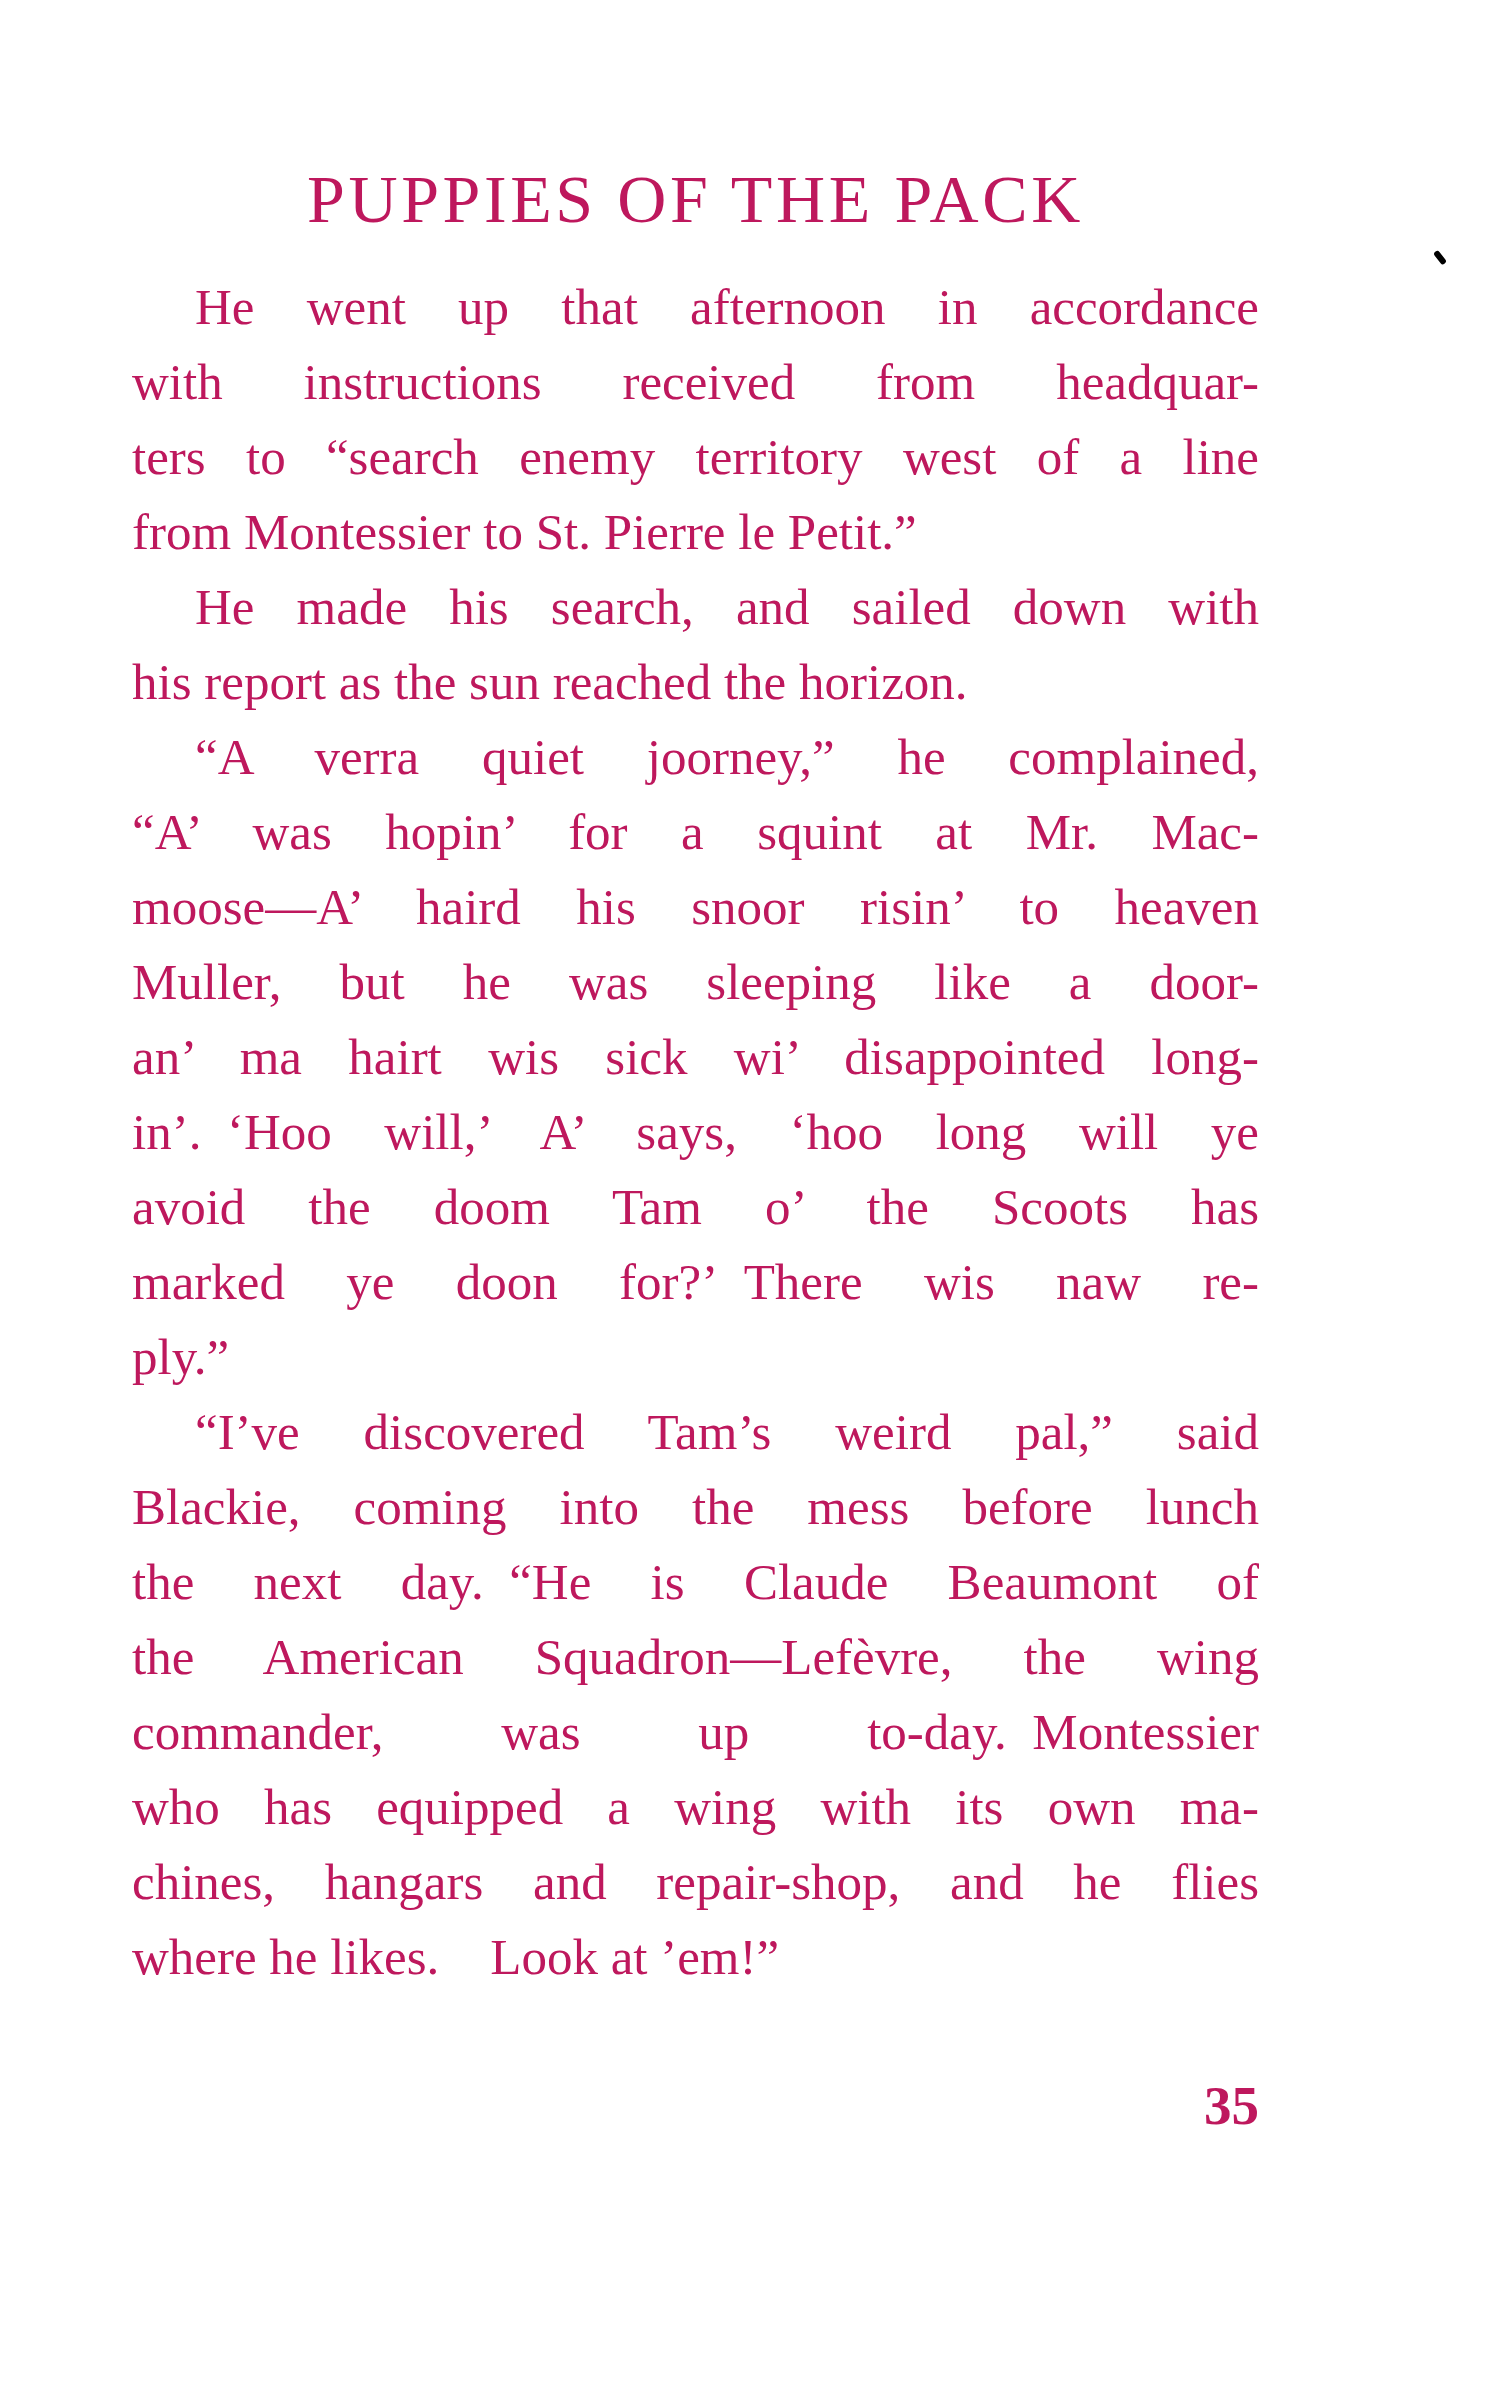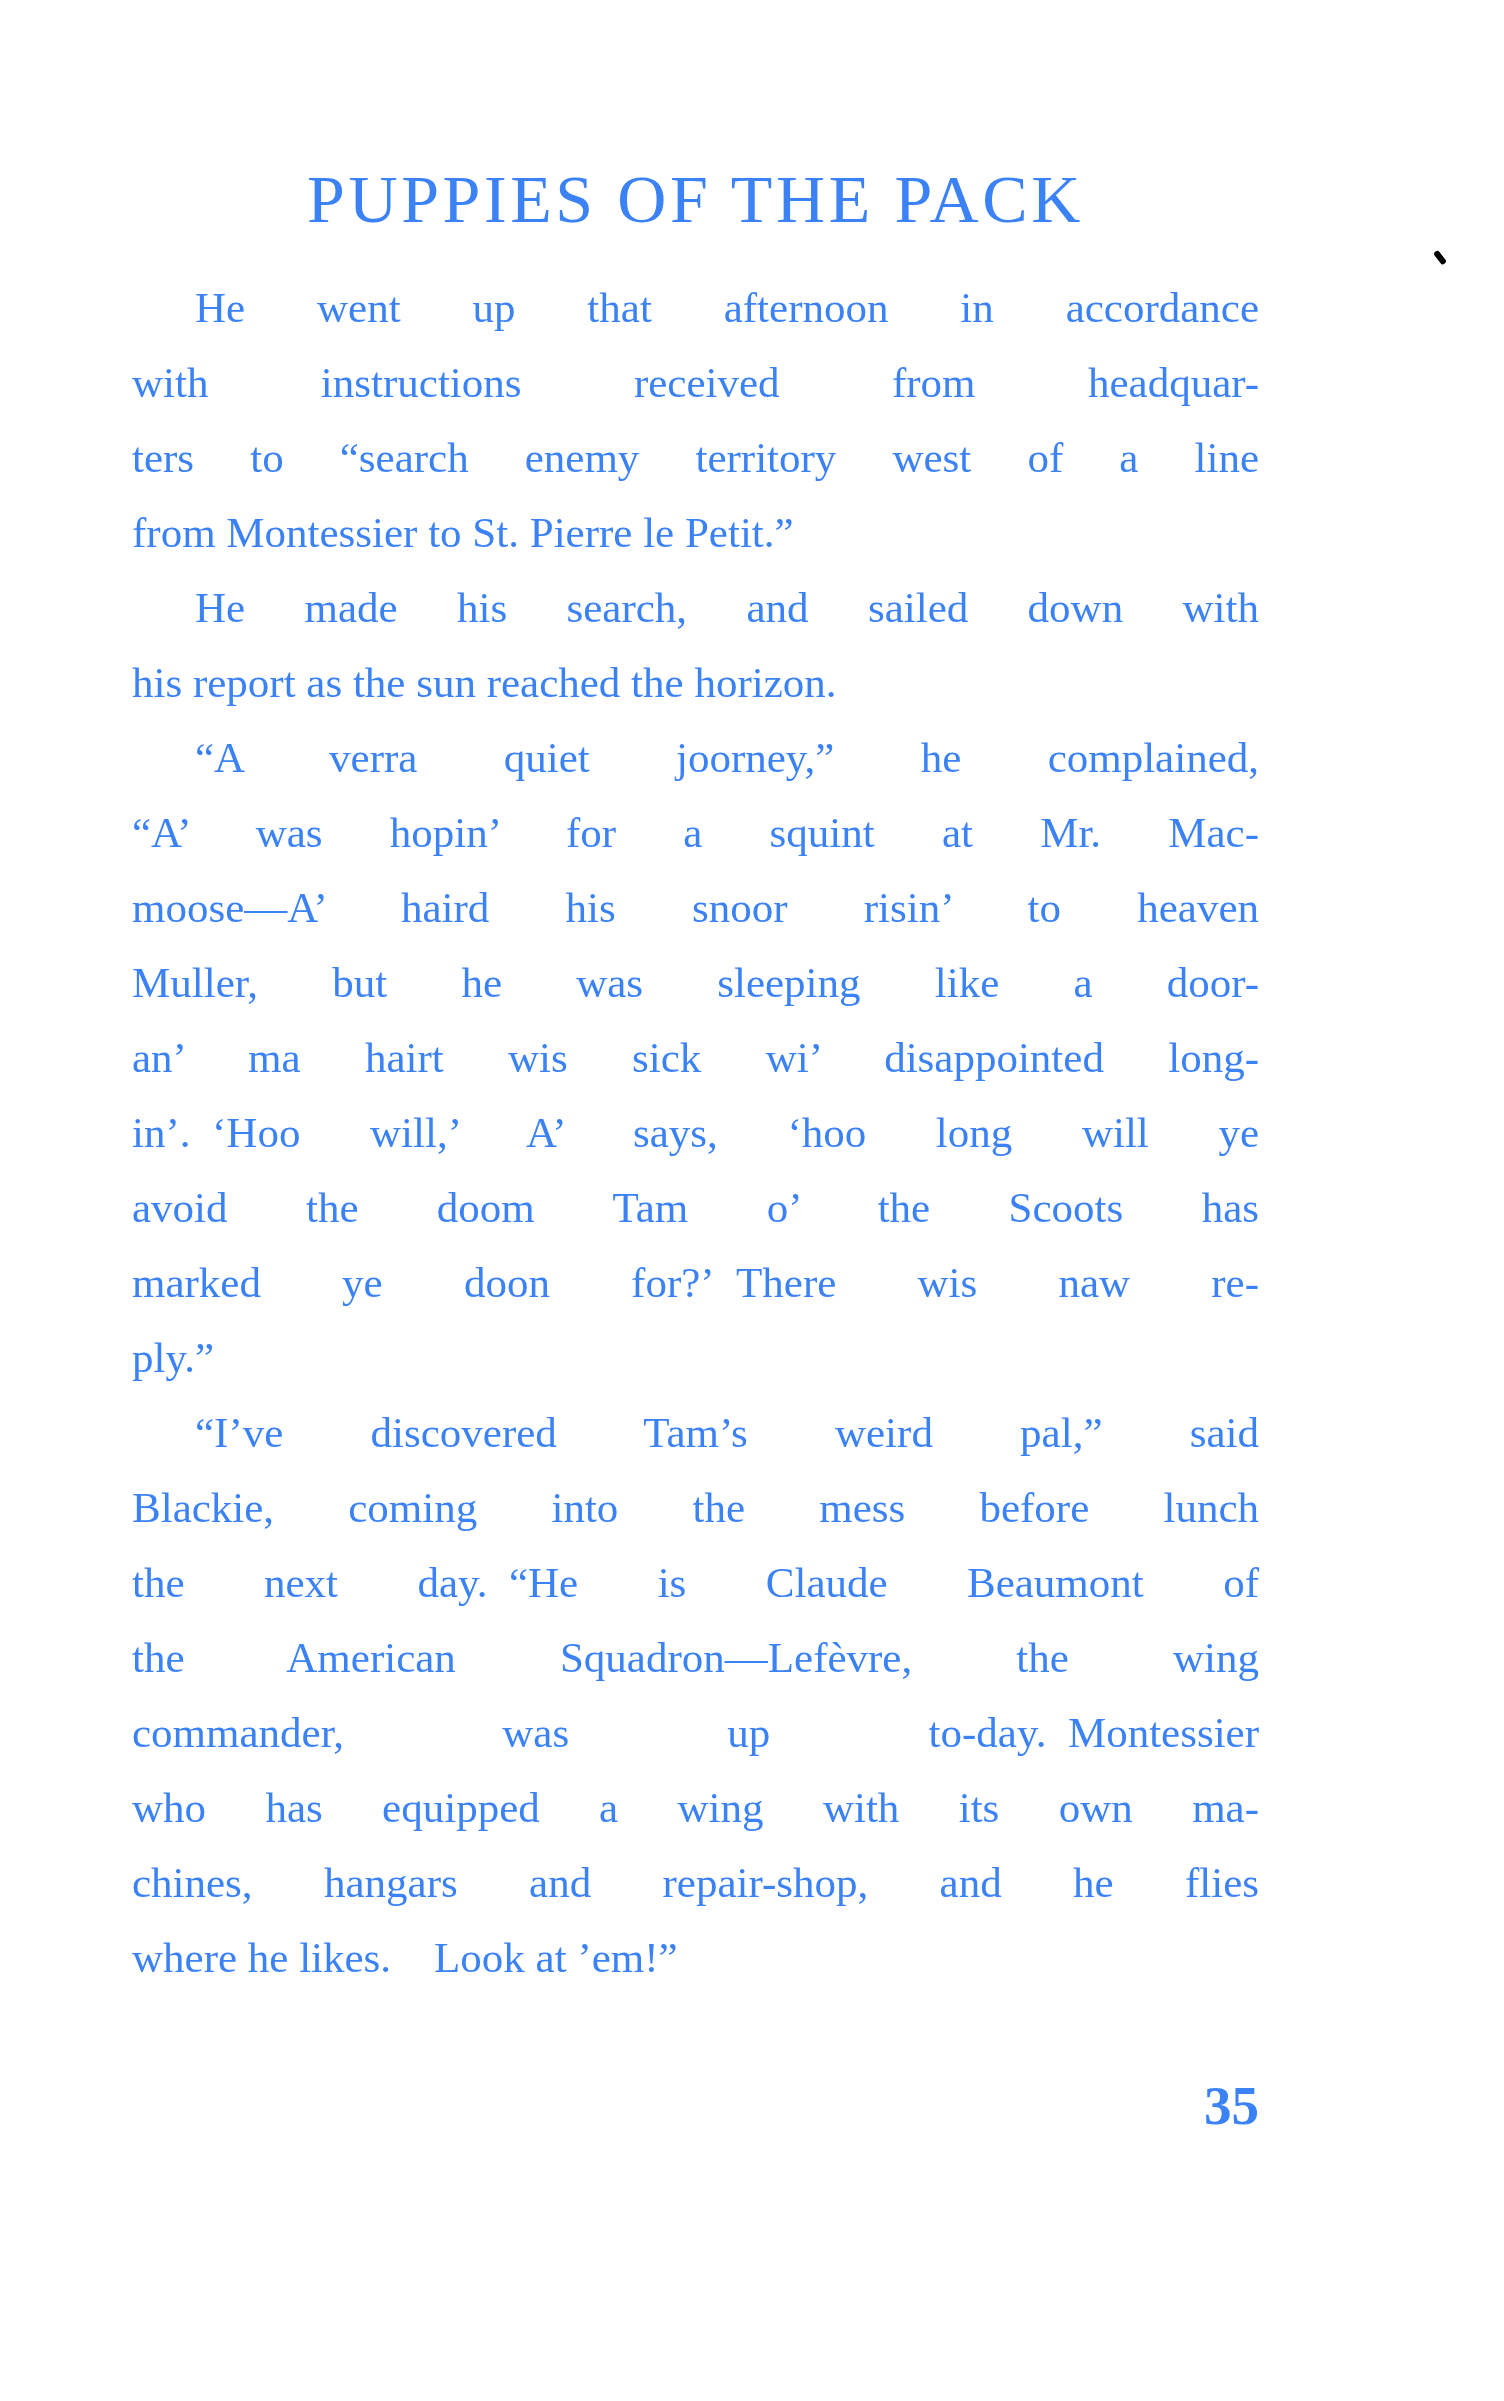--- a/index.html
+++ b/index.html
@@ -1,21 +1,21 @@
 <!DOCTYPE html>
 <html style="font-size:14.3px"><head>
 <meta charset="utf-8">
 <style>
   html, body { margin: 0; padding: 0; background: #ffffff; }
   .page {
     position: relative;
     width: 1504px;
     height: 2401px;
     background: #ffffff;
-    color: #3b82f6;
+    color: #be185d;
     font-family: "Liberation Serif", serif;
     overflow: hidden;
   }
   .title {
     position: absolute;
     top: 159px;
     left: 132px;
     width: 1127px;
     margin: 0;
     text-align: center;
@@ -23,21 +23,21 @@
     font-weight: 400;
     letter-spacing: 3.6px;
     line-height: 1.2;
     white-space: nowrap;
   }
   .textblock {
     position: absolute;
     top: 270px;
     left: 132px;
     width: 1127px;
-    font-size: 43px;
+    font-size: 51px;
     line-height: 75px;
   }
   .para { margin: 0; padding: 0; }
   .line {
     height: 75px;
     text-align: justify;
     text-align-last: justify;
     white-space: normal;
   }
   .line.last {

